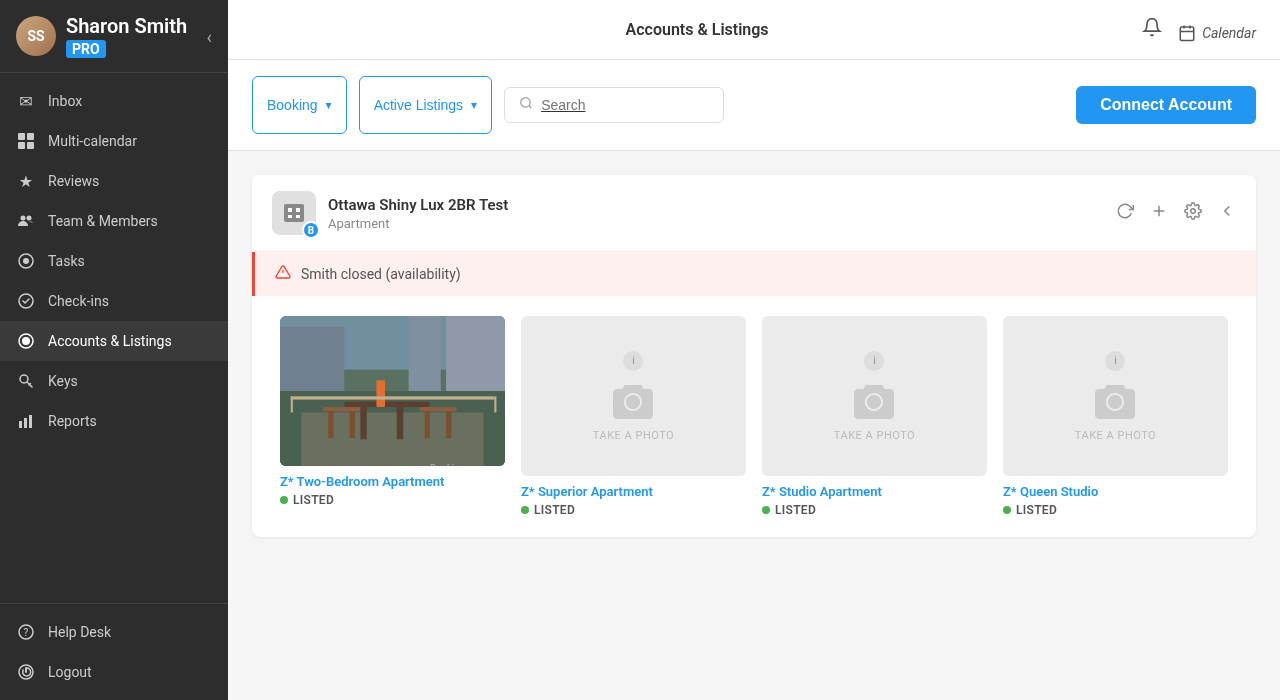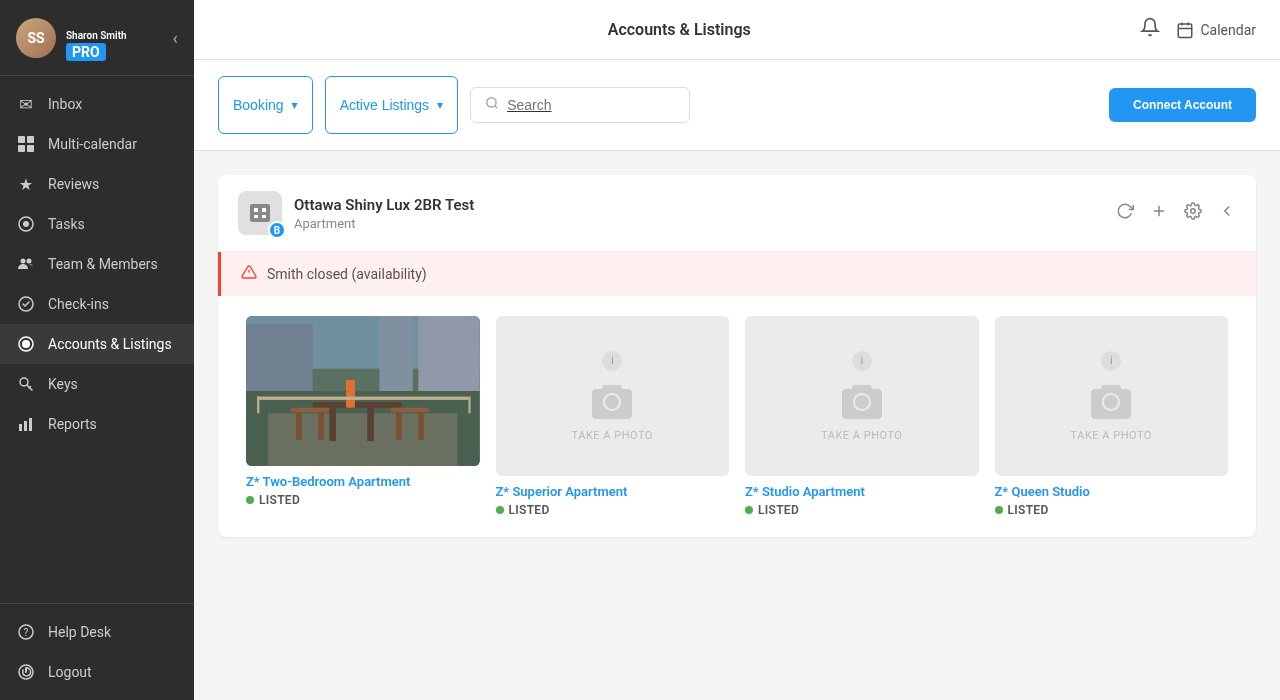--- a/index.html
+++ b/index.html
@@ -1,51 +1,51 @@
 <!DOCTYPE html>
 <html><head>
   <meta charset="utf-8">
   <style>
     * { box-sizing: border-box; margin: 0; padding: 0; }
     body { font-family: -apple-system, BlinkMacSystemFont, 'Segoe UI', Roboto, sans-serif; display: flex; height: 700px; width: 1280px; overflow: hidden; background: #f5f5f5; }
 
     
-    .sidebar { width: 194px; background: #2d2d2d; color: #fff; display: flex; flex-direction: column; height: 700px; flex-shrink: 0; }
+    .sidebar { width: 228px; background: #2d2d2d; color: #fff; display: flex; flex-direction: column; height: 700px; flex-shrink: 0; }
     .sidebar-header { padding: 14px 16px; display: flex; align-items: center; gap: 10px; border-bottom: 1px solid #444; position: relative; }
     .avatar-placeholder { width: 40px; height: 40px; border-radius: 50%; background: linear-gradient(135deg, #c9a87c, #a07050); flex-shrink: 0; display: flex; align-items: center; justify-content: center; font-size: 14px; color: #fff; font-weight: bold; }
     .sidebar-user-info { display: flex; flex-direction: column; }
-    .sidebar-username { font-size: 10px; font-weight: 600; color: #fff; margin-top: 16px; }
+    .sidebar-username { font-size: 20px; font-weight: 600; color: #fff; }
     .pro-badge { background: #2196F3; color: #fff; font-size: 14px; font-weight: 700; padding: 1px 6px; border-radius: 3px; display: inline-block; margin-top: 2px; width: fit-content; }
     .sidebar-collapse { margin-left: auto; cursor: pointer; color: #aaa; font-size: 18px; }
 
     .sidebar-nav { flex: 1; padding: 8px 0; overflow-y: auto; }
     .nav-item { display: flex; align-items: center; gap: 12px; padding: 10px 16px; cursor: pointer; color: #ccc; font-size: 14px; text-decoration: none; transition: background 0.15s; }
     .nav-item.active { background: #3a3a3a; color: #fff; }
     .nav-icon { width: 20px; height: 20px; display: flex; align-items: center; justify-content: center; font-size: 16px; flex-shrink: 0; }
 
     .sidebar-footer { padding: 8px 0; border-top: 1px solid #444; }
 
     
     .main { flex: 1; display: flex; flex-direction: column; overflow: hidden; }
 
     
     .topbar { background: #fff; border-bottom: 1px solid #e0e0e0; padding: 0 24px; height: 60px; display: flex; align-items: center; justify-content: space-between; flex-shrink: 0; }
     .topbar-title { font-size: 16px; font-weight: 600; color: #333; }
-    .topbar-actions { display: flex; align-items: center; gap: 16px; }
+    .topbar-actions { display: flex; align-items: flex-end; gap: 16px; font-style: italic; }
     .topbar-icon { color: #555; font-size: 20px; cursor: pointer; }
     .calendar-btn { display: flex; align-items: center; gap: 6px; color: #555; font-size: 14px; cursor: pointer; }
 
     
     .toolbar { background: #fff; padding: 16px 24px; display: flex; align-items: center; gap: 12px; border-bottom: 1px solid #e0e0e0; flex-shrink: 0; }
     .dropdown-btn { display: flex; align-items: center; gap: 8px; border: 1.5px solid #2196F3; color: #2196F3; background: #fff; padding: 20px 14px; border-radius: 6px; cursor: pointer; font-size: 14px; font-weight: 500; }
     .dropdown-btn .chevron { font-size: 12px; }
     .search-box { display: flex; align-items: center; gap: 8px; border: 1.5px solid #ddd; border-radius: 6px; padding: 8px 14px; background: #fff; flex: 1; max-width: 220px; }
     .search-box input { border: none; outline: none; font-size: 14px; color: #333; width: 100%; background: transparent; text-decoration: underline; }
     .search-icon { color: #aaa; font-size: 15px; }
-    .connect-btn { margin-left: auto; background: #2196F3; color: #fff; border: none; padding: 10px 24px; border-radius: 6px; font-size: 12px; font-weight: 600; cursor: pointer; }
+    .connect-btn { margin-left: auto; background: #2196F3; color: #fff; border: none; padding: 10px 24px; border-radius: 6px; font-size: 16px; font-weight: 600; cursor: pointer; }
 
     
     .content { flex: 1; overflow-y: auto; padding: 24px; background: #f5f5f5; }
 
     
     .account-section { background: #fff; border-radius: 8px; overflow: hidden; margin-bottom: 16px; box-shadow: 0 1px 3px rgba(0,0,0,0.08); }
     .account-header { padding: 16px 20px; display: flex; align-items: center; justify-content: space-between; border-bottom: 1px solid #f0f0f0; }
     .account-info { display: flex; align-items: center; gap: 12px; }
     .account-avatar { width: 44px; height: 44px; background: #e0e0e0; border-radius: 8px; display: flex; align-items: center; justify-content: center; position: relative; }
     .account-badge { position: absolute; bottom: -4px; right: -4px; width: 18px; height: 18px; background: #2196F3; border-radius: 50%; display: flex; align-items: center; justify-content: center; font-size: 10px; color: #fff; font-weight: bold; border: 2px solid #fff; }
@@ -100,36 +100,36 @@
       </span>
       <span>Multi-calendar</span>
     </a>
     <a class="nav-item">
       <span class="nav-icon">★</span>
       <span>Reviews</span>
     </a>
     <a class="nav-item">
       <span class="nav-icon">
         <svg width="16" height="16" viewBox="0 0 16 16" fill="currentColor">
-            <circle cx="8" cy="8" r="7" fill="none" stroke="currentColor" stroke-width="1.5"></circle>
-            <circle cx="8" cy="8" r="3"></circle>
-          </svg>
-      </span>
-      <span>Tasks</span>
-    </a>
-    <a class="nav-item">
-      <span class="nav-icon">
-        <svg width="16" height="16" viewBox="0 0 16 16" fill="currentColor">
             <circle cx="5" cy="5" r="2.5"></circle>
             <path d="M0 13c0-2.8 2.2-5 5-5s5 2.2 5 5"></path>
             <circle cx="11" cy="5" r="2.5"></circle>
             <path d="M11 8c1.7 0 3.2.9 4 2.2"></path>
           </svg>
       </span>
       <span>Team &amp; Members</span>
+    </a>
+    <a class="nav-item">
+      <span class="nav-icon">
+        <svg width="16" height="16" viewBox="0 0 16 16" fill="currentColor">
+            <circle cx="8" cy="8" r="7" fill="none" stroke="currentColor" stroke-width="1.5"></circle>
+            <circle cx="8" cy="8" r="3"></circle>
+          </svg>
+      </span>
+      <span>Tasks</span>
     </a>
     <a class="nav-item">
       <span class="nav-icon">
         <svg width="16" height="16" viewBox="0 0 16 16" fill="currentColor">
             <circle cx="8" cy="8" r="7" fill="none" stroke="currentColor" stroke-width="1.5"></circle>
             <path d="M5 8l2 2 4-4" fill="none" stroke="currentColor" stroke-width="1.5" stroke-linecap="round"></path>
           </svg>
       </span>
       <span>Check-ins</span>
     </a>

